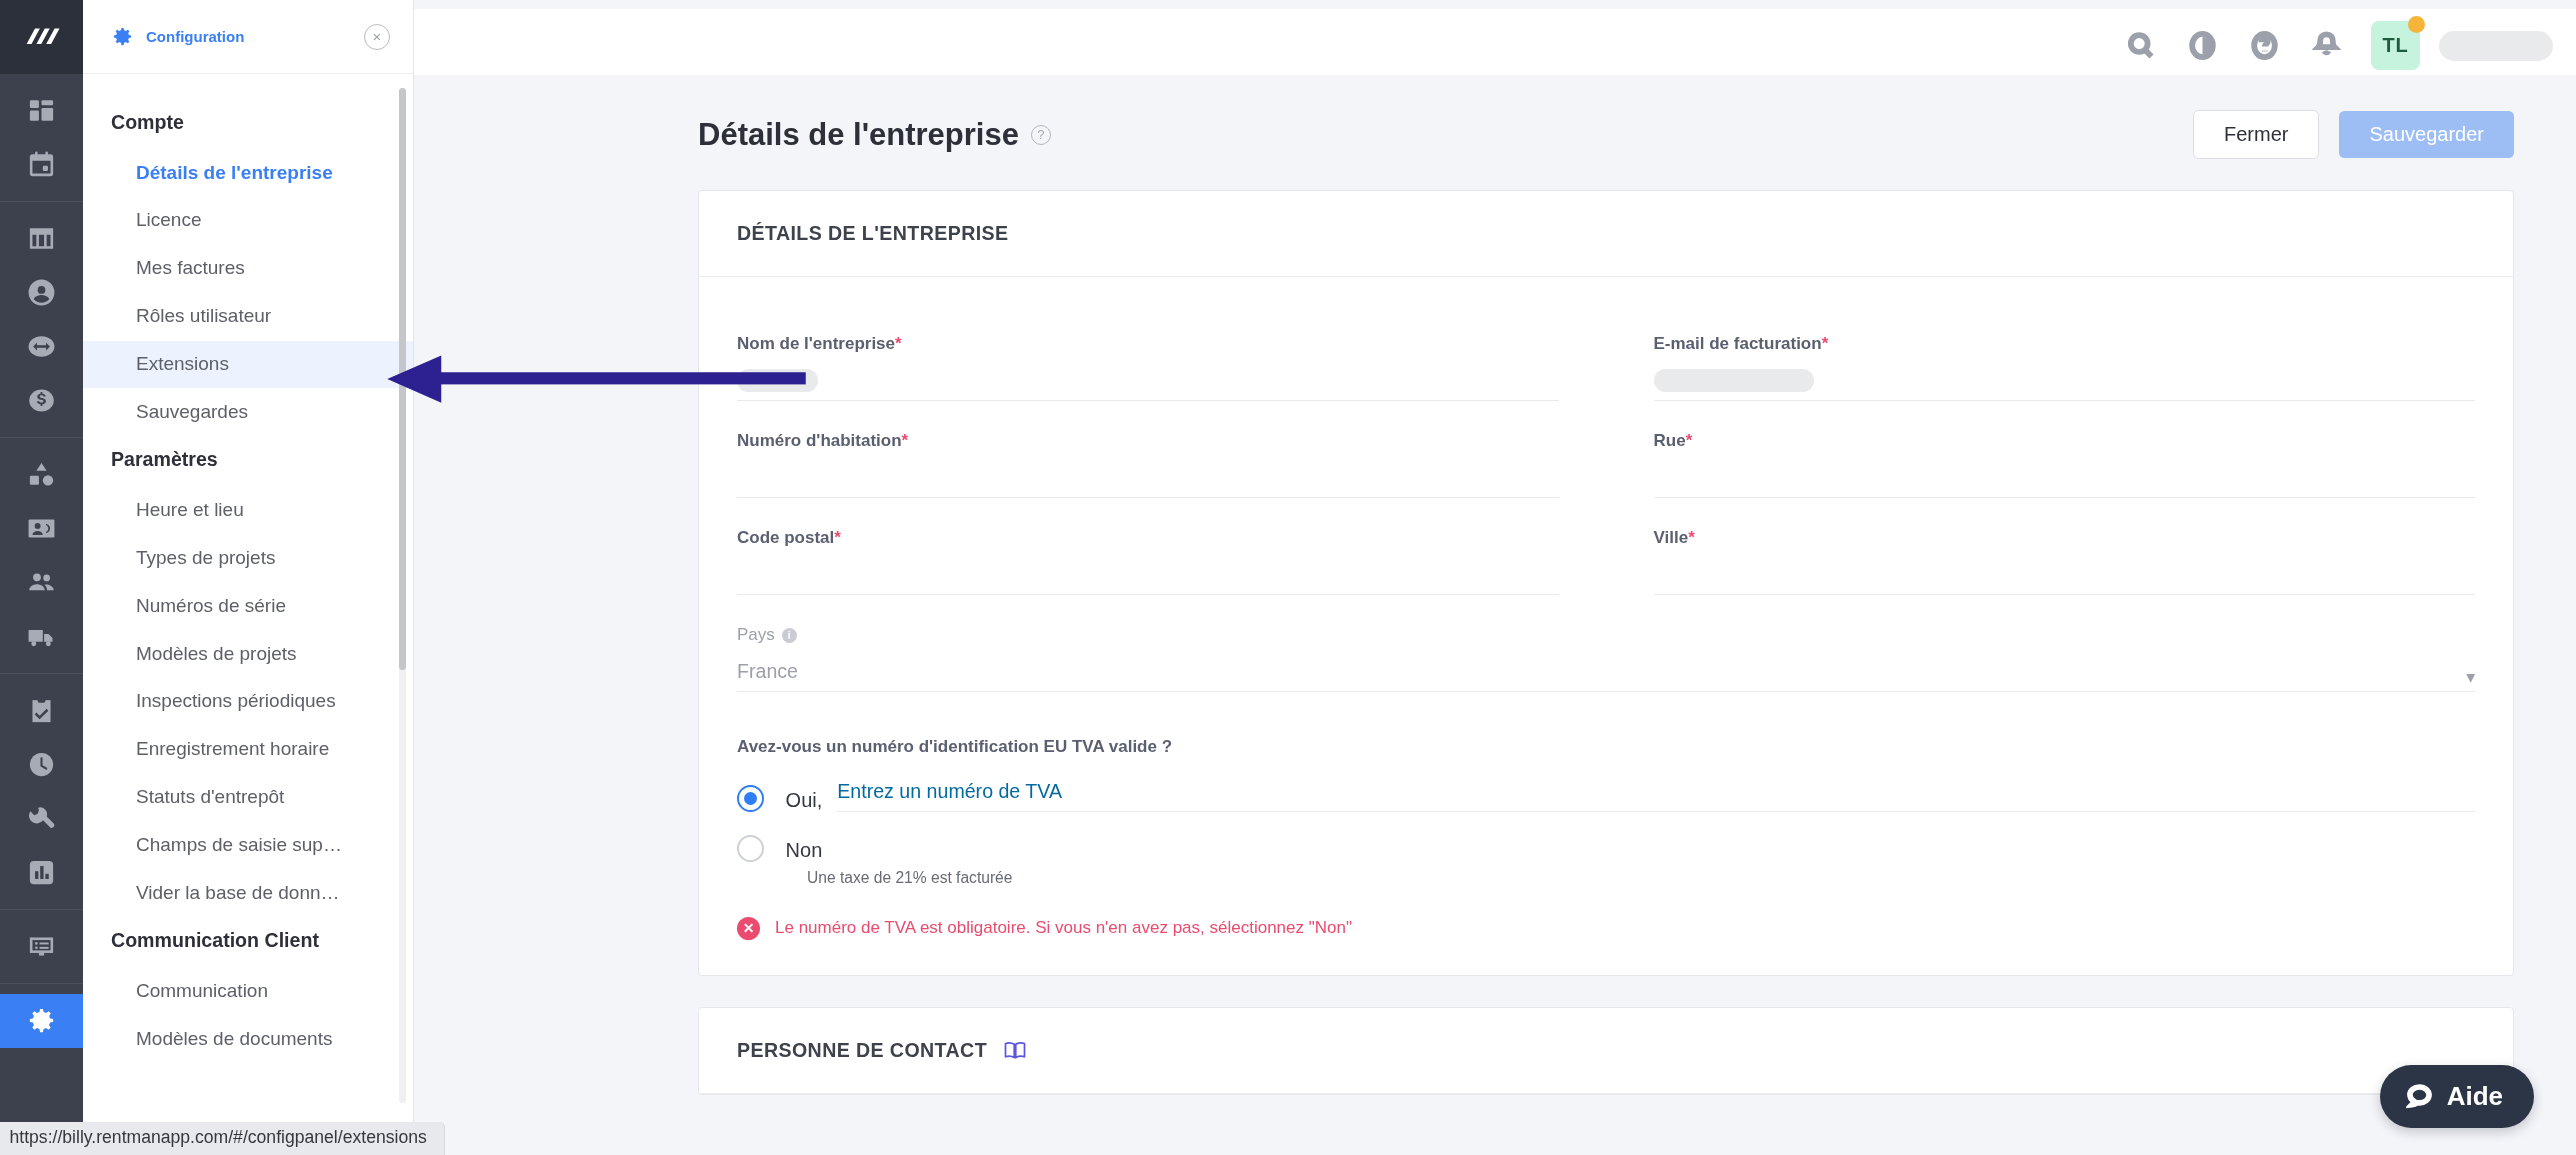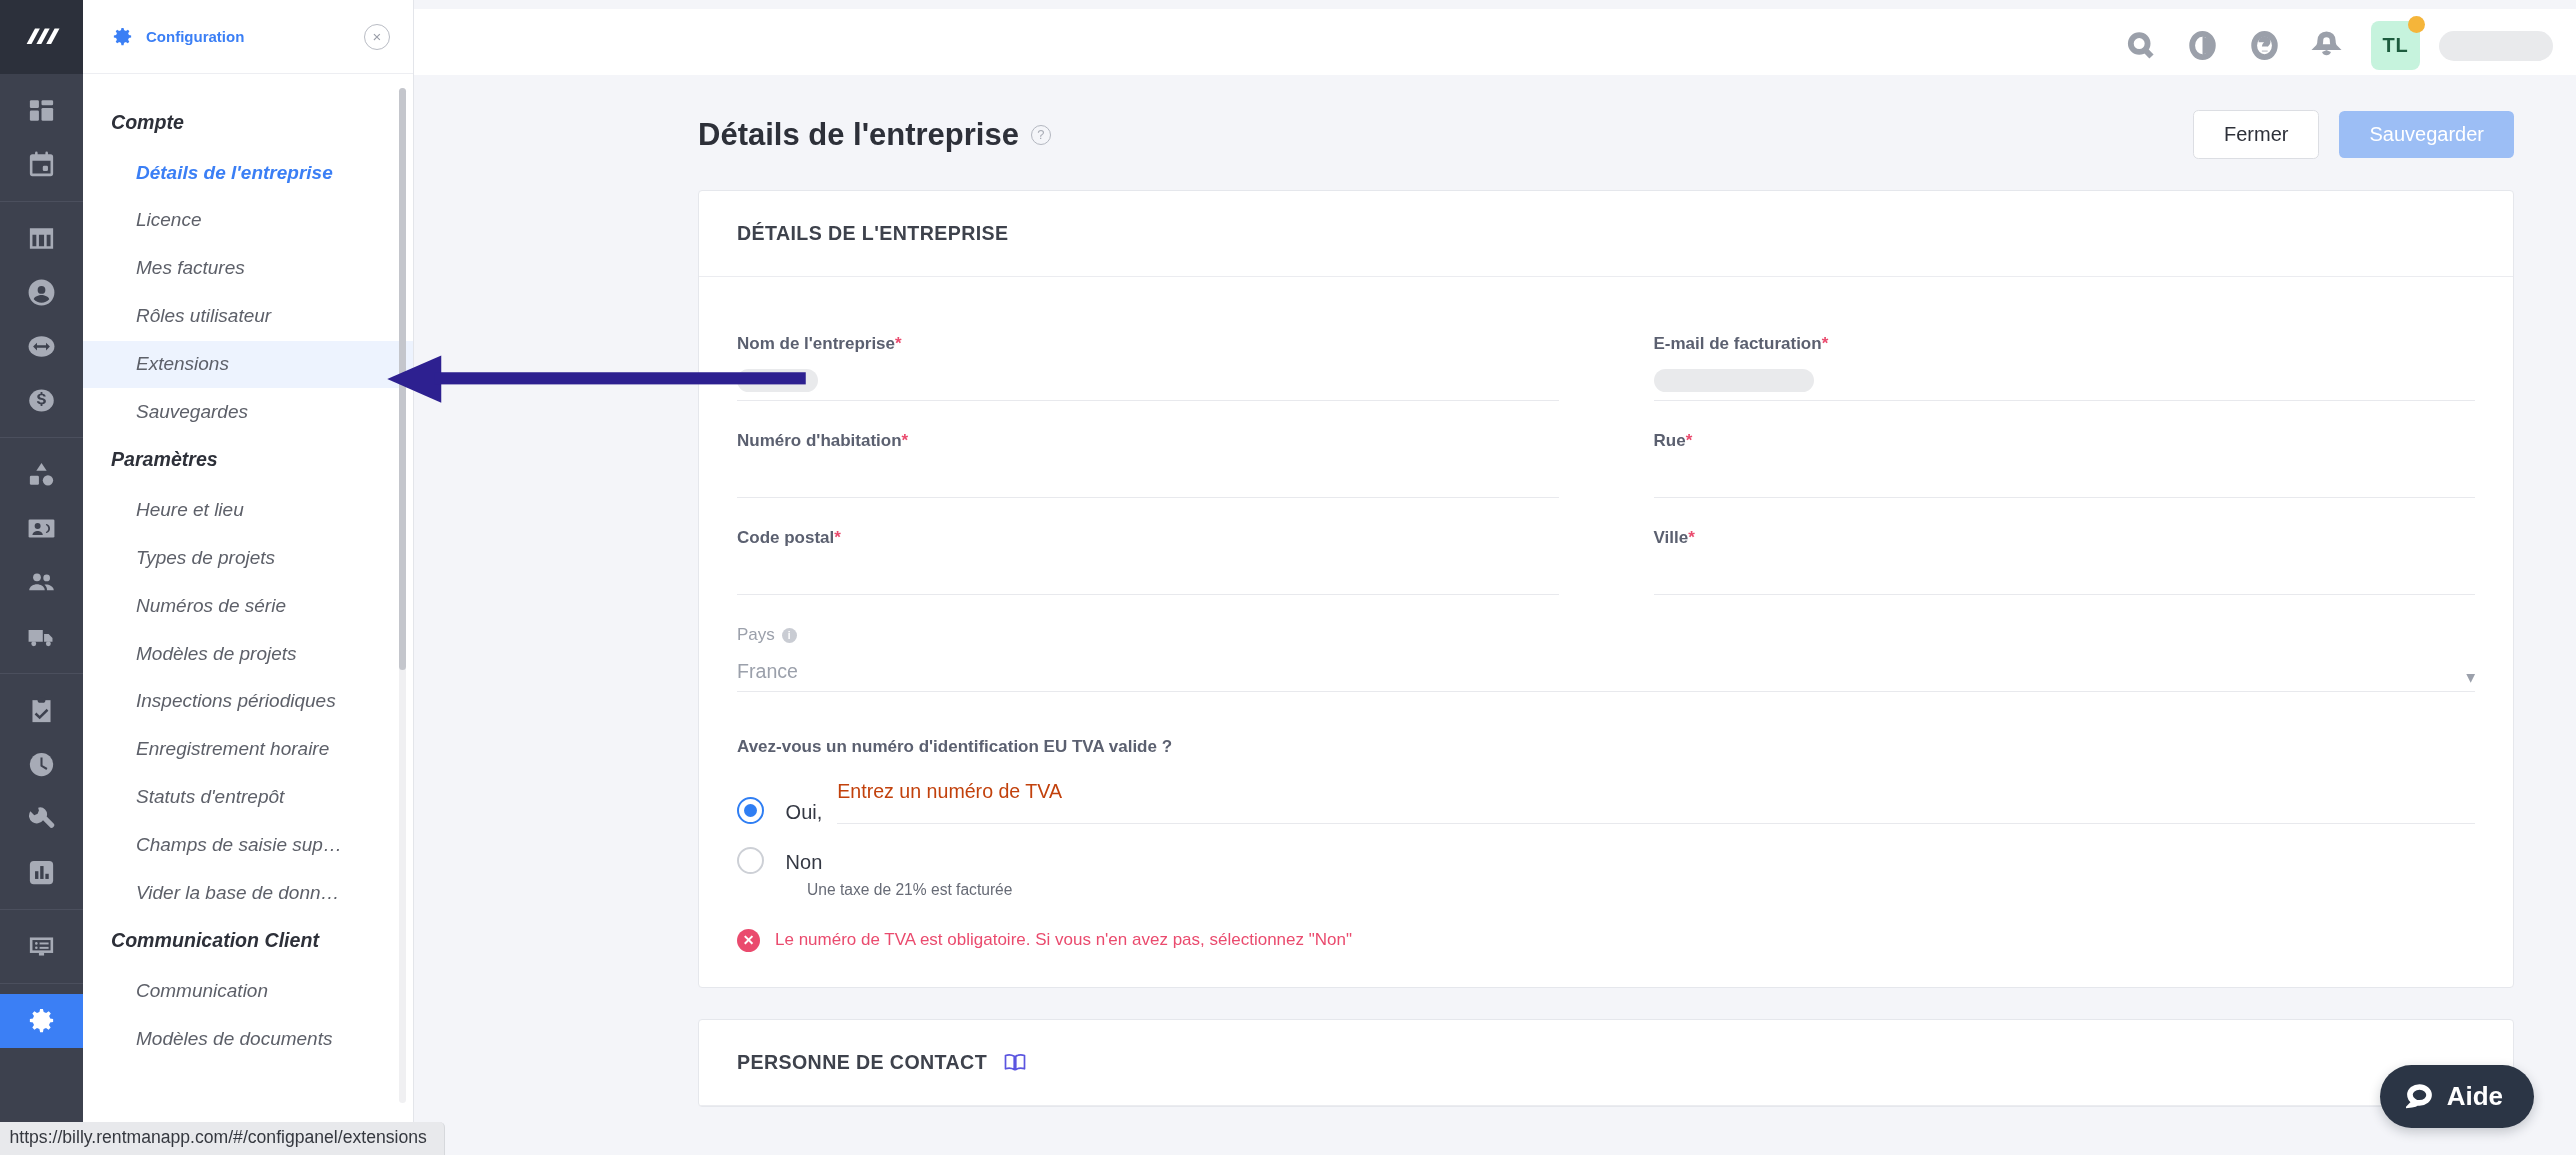--- a/index.html
+++ b/index.html
@@ -48,21 +48,21 @@
     margin-left: 12px; flex: 1 1 auto; white-space: nowrap;
   }
   #subnav-close {
     width: 26px; height: 26px; border-radius: 50%;
     border: 1.4px solid #b9bcc4; color: #9a9ea8;
     display: flex; align-items: center; justify-content: center;
     font-size: 15px; line-height: 1; flex: 0 0 auto;
   }
   #subnav-scroll {
     position: absolute; top: 75px; left: 0; right: 0; bottom: 0;
-    padding-top: 24px; overflow: hidden; font-style: italic;
+    padding-top: 24px; overflow: hidden;
   }
   .nav-group-title {
     font-size: 19.6px; font-weight: 700; color: #2d3039;
     padding: 12px 0 15px 28px;
   }
   .nav-item {
     font-size: 19px; color: #5d6069;
     padding: 13.5px 0 13.5px 53px; line-height: 1.1;
     white-space: nowrap;
   }
@@ -170,21 +170,21 @@
     border: 2px solid #cdd0d6; flex: 0 0 auto; margin-right: 21.6px;
     display: flex; align-items: center; justify-content: center;
   }
   .radio.on { border-color: #2f7ef3; }
   .radio.on::after {
     content: ""; width: 13.5px; height: 13.5px; border-radius: 50%; background: #2f7ef3;
   }
   .radio-label { font-size: 20px; color: #343843; white-space: nowrap; }
   .vat-input {
     flex: 1 1 auto; margin-left: 15px; border-bottom: 1.4px solid #e8e9ed;
-    padding-bottom: 20px; font-size: 19.6px; color: #c2410c;
+    padding-bottom: 8px; font-size: 19.6px; color: #0369a1;
   }
   .radio-sub { font-size: 15.6px; color: #676b76; padding: 6.8px 0 0 70px; }
   .error-row {
     display: flex; align-items: center; padding-top: 30px;
   }
   .error-icon {
     width: 23px; height: 23px; border-radius: 50%; background: #ea4b6e;
     color: #fff; font-size: 14px; font-weight: 700; line-height: 23px;
     text-align: center; flex: 0 0 auto; margin-right: 15px;
   }

